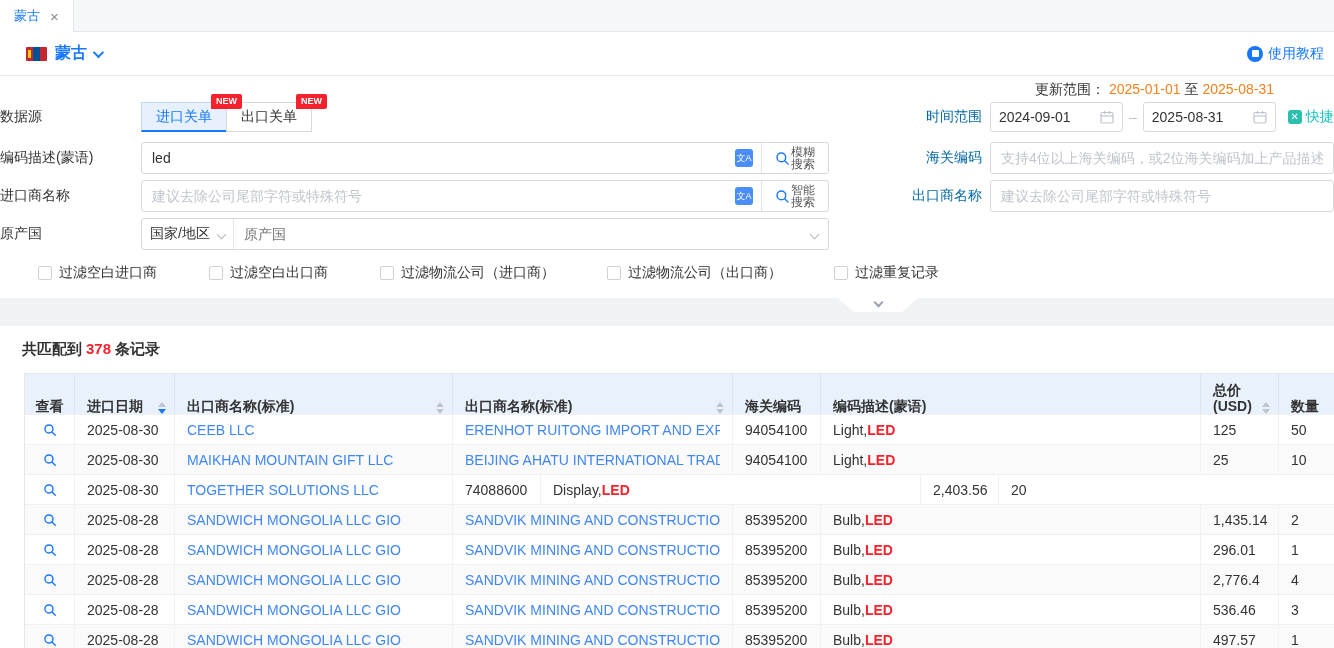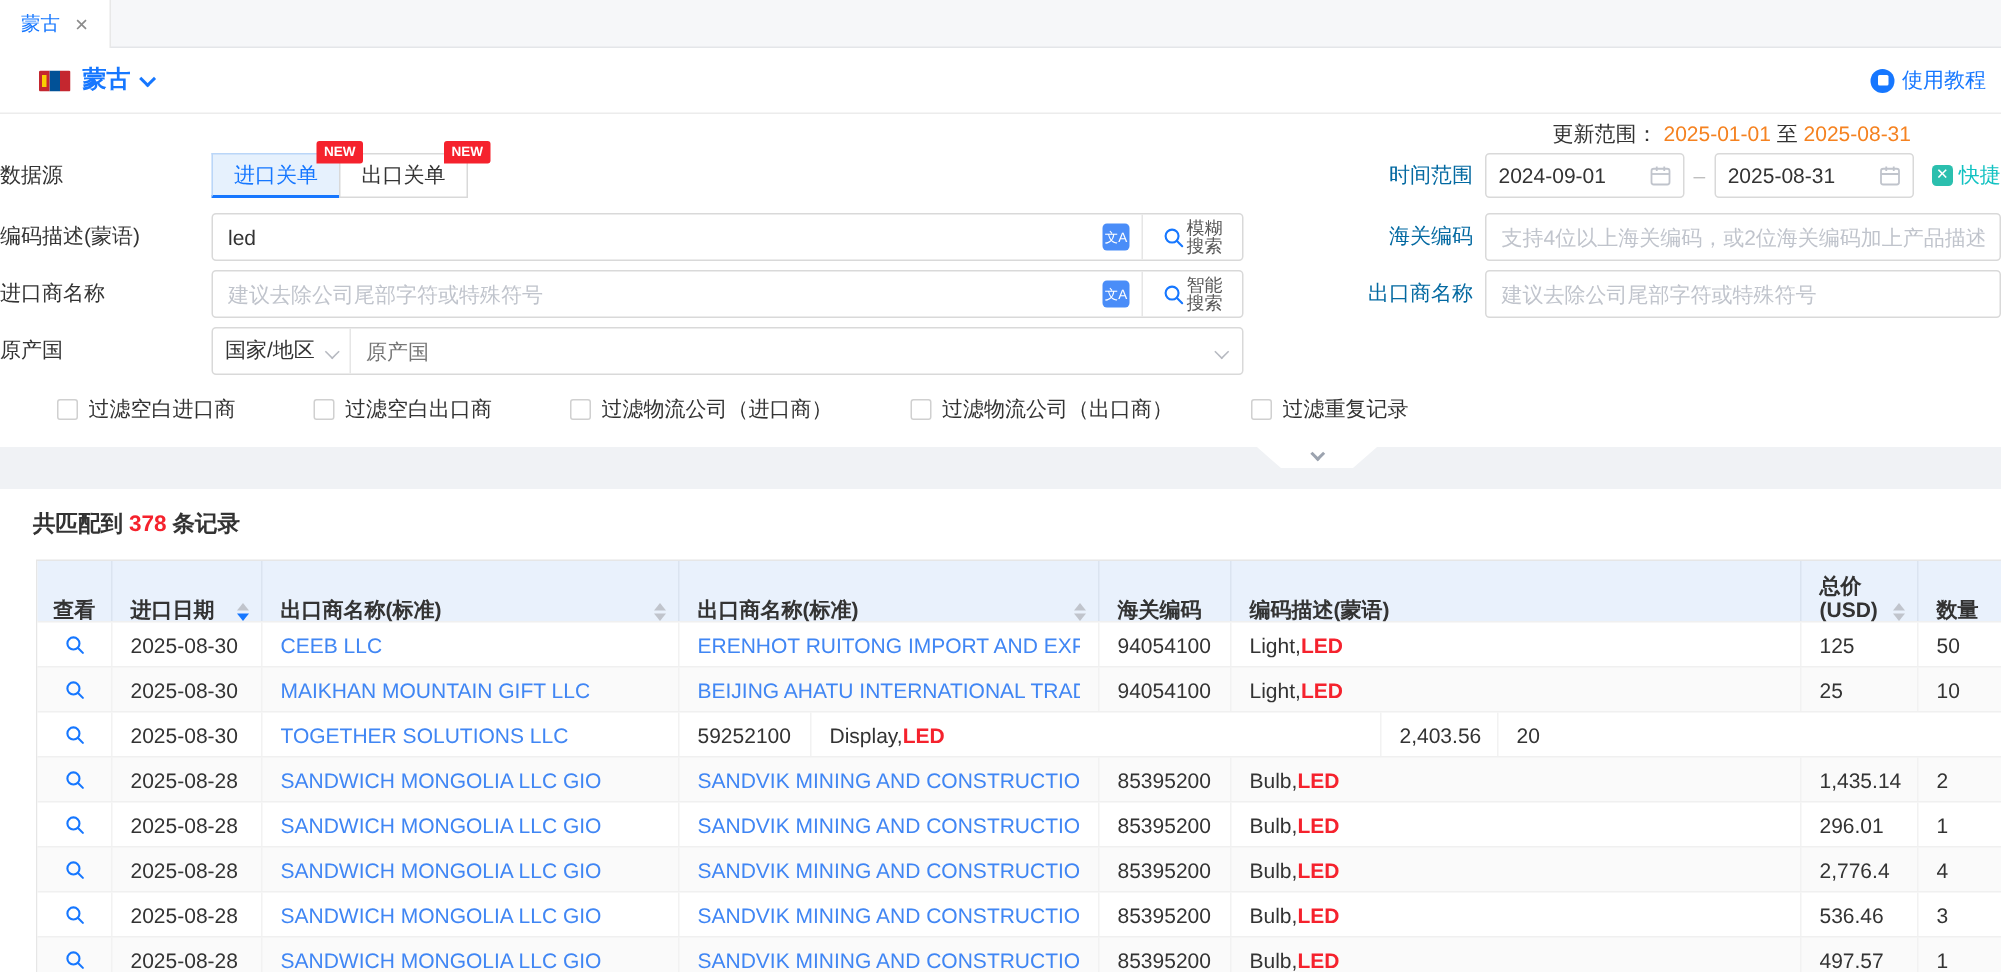--- a/index.html
+++ b/index.html
@@ -387,21 +387,21 @@
             <div class="td center cw0">
               <svg width="14" height="14" viewBox="0 0 16 16">
                 <circle cx="6.8" cy="6.8" r="4.6" fill="none" stroke="#1677ff" stroke-width="1.6"></circle>
                 <line x1="10.3" y1="10.3" x2="14" y2="14" stroke="#1677ff" stroke-width="1.6" stroke-linecap="round"></line>
               </svg>
             </div>
             <div class="td cw1">2025-08-30</div>
             <div class="td cw2">
               <span class="link">TOGETHER SOLUTIONS LLC</span>
             </div>
-            <div class="td cw4">59252100</div>
+            <div class="td cw4">74088600</div>
             <div class="td cw5">
               <span>Display, </span>
               <span class="led">LED</span>
             </div>
             <div class="td cw6">2,403.56</div>
             <div class="td cw7" style="border-right: none;">20</div>
           </div>
           <div class="trow alt">
             <div class="td center cw0">
               <svg width="14" height="14" viewBox="0 0 16 16">

